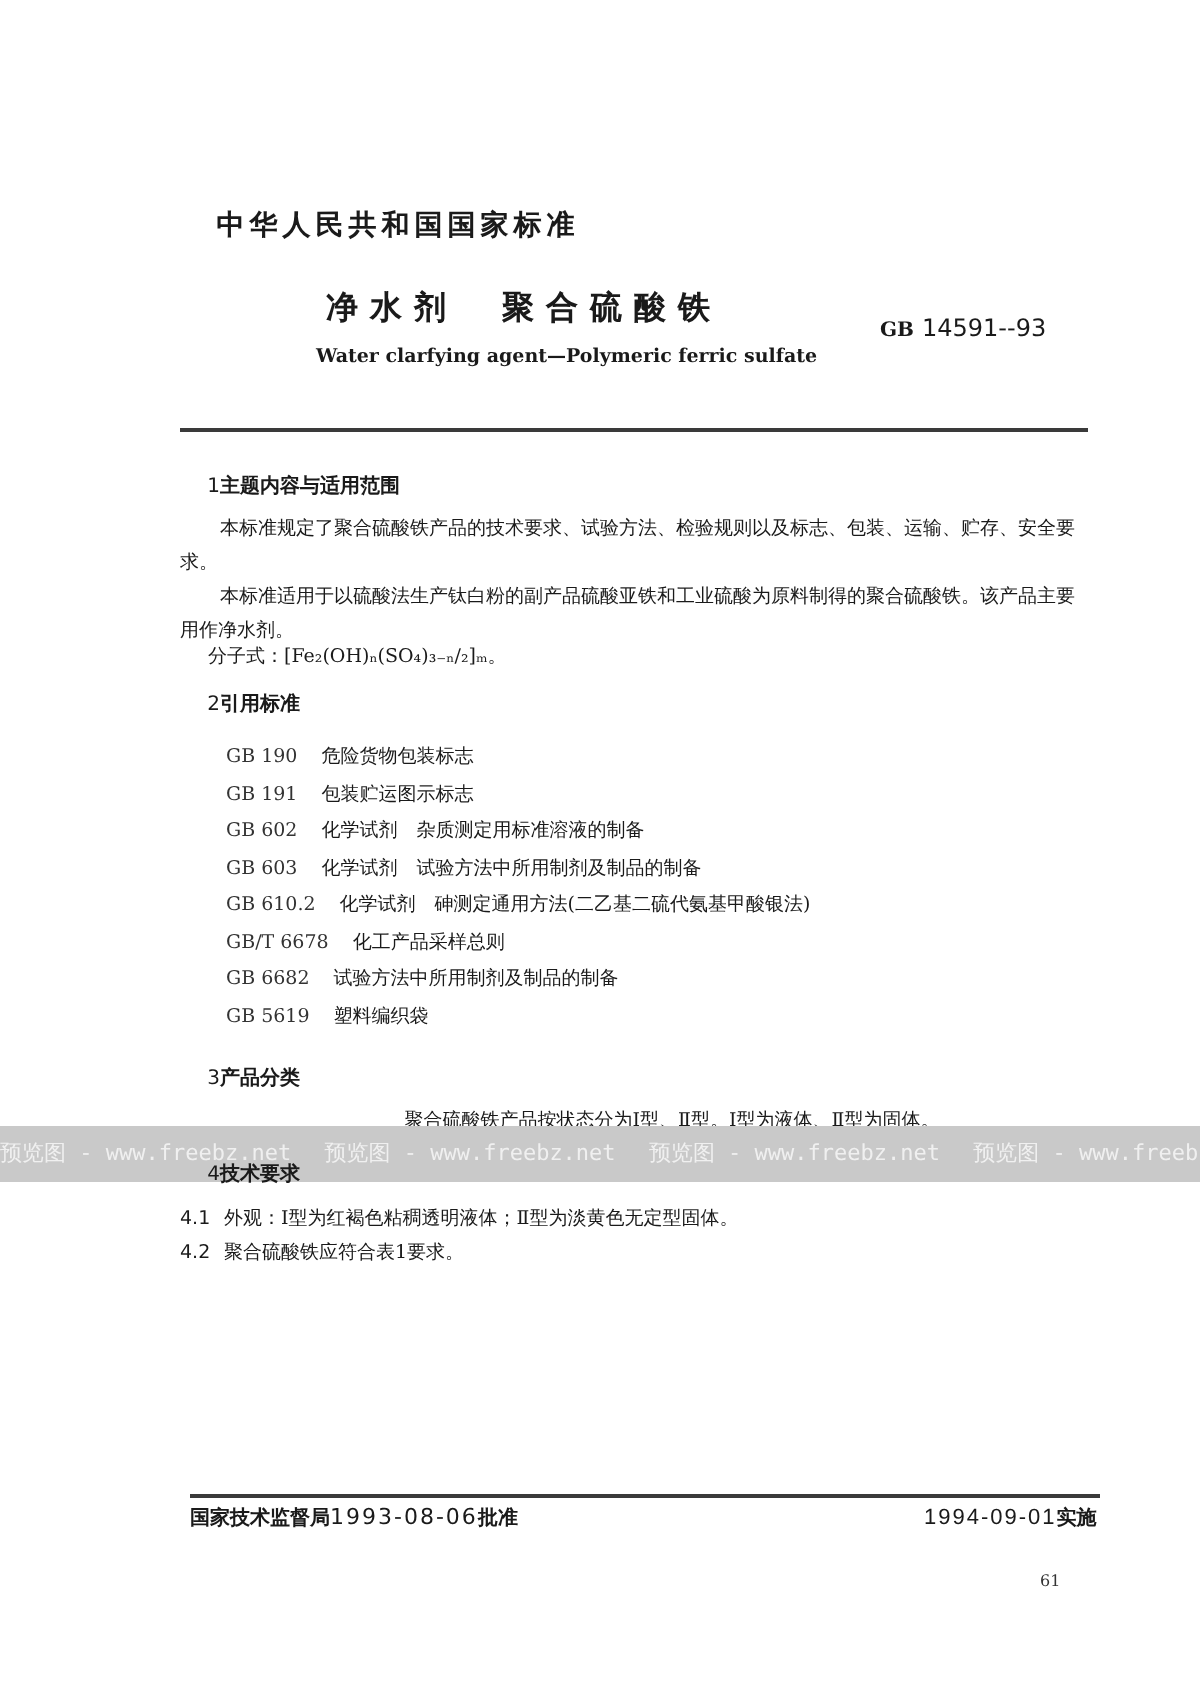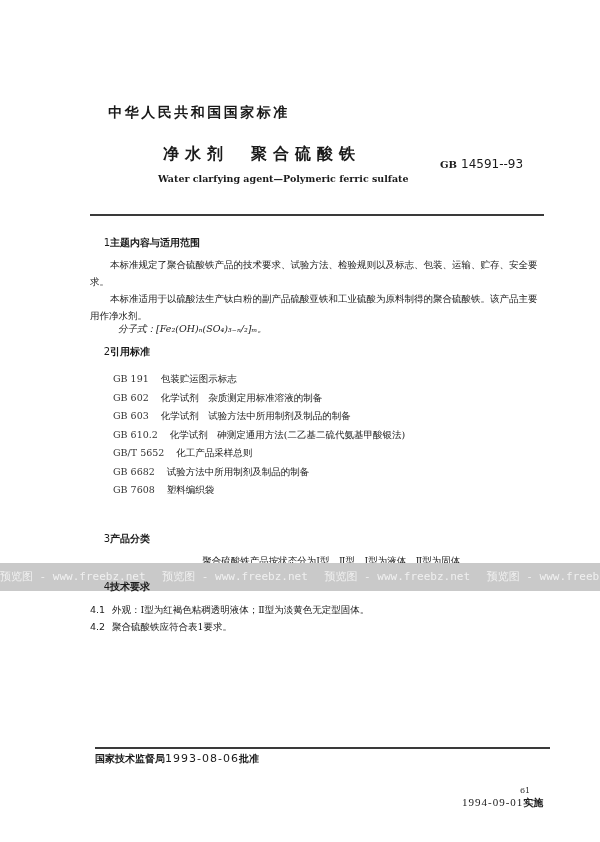--- a/index.html
+++ b/index.html
@@ -85,24 +85,23 @@
     .watermark span { display: inline-block; margin-right: 10px; }
     .footer-left {
       left: 95px; top: 752px;
       font-family: "DejaVu Sans", sans-serif;
       font-size: 10px;
       font-weight: bold;
     }
     .footer-left .date { font-weight: normal; letter-spacing: 1px; font-size: 11px; }
     .footer-right {
       left: 462px; top: 752px;
-      font-family: Liberation Serif, serif;
+      font-family: Liberation Sans, sans-serif;
       font-size: 11px;
       letter-spacing: 1px;
-      margin-top: 44px;
     }
     .footer-right .suffix { font-size: 10px; font-weight: bold; letter-spacing: 0; }
     .page-num {
       left: 520px; top: 786px;
       font-size: 8px;
       color: #333;
     }
   </style>
 </head>
 <body>
@@ -119,35 +118,36 @@
 
 <div class="abs sec-head" style="left:90px; top:236px;">
   <span class="num">1</span><span>主题内容与适用范围</span>
 </div>
 <div class="abs para" style="left:90px; top:256px;">
   <span class="indent"></span><span>本标准规定了聚合硫酸铁产品的技术要求、试验方法、检验规则以及标志、包装、运输、贮存、安全要求。</span>
 </div>
 <div class="abs para" style="left:90px; top:290px;">
   <span class="indent"></span><span>本标准适用于以硫酸法生产钛白粉的副产品硫酸亚铁和工业硫酸为原料制得的聚合硫酸铁。该产品主要用作净水剂。</span>
 </div>
-<div class="abs para" style="left:118px; top:320px; width:300px;font-style:italic;">
+<div class="abs para" style="left:104px; top:320px; width:300px;">
   <span>分子式：</span><span>[Fe₂(OH)ₙ(SO₄)₃₋ₙ/₂]ₘ。</span>
 </div>
 
 <div class="abs sec-head" style="left:90px; top:345px;">
   <span class="num">2</span><span>引用标准</span>
 </div>
 <div class="abs ref-list">
+  <div class="ref-row"><span class="ref-code">GB 190</span><span class="ref-title">危险货物包装标志</span></div>
   <div class="ref-row"><span class="ref-code">GB 191</span><span class="ref-title">包装贮运图示标志</span></div>
   <div class="ref-row"><span class="ref-code">GB 602</span><span class="ref-title">化学试剂　杂质测定用标准溶液的制备</span></div>
   <div class="ref-row"><span class="ref-code">GB 603</span><span class="ref-title">化学试剂　试验方法中所用制剂及制品的制备</span></div>
   <div class="ref-row"><span class="ref-code">GB 610.2</span><span class="ref-title">化学试剂　砷测定通用方法(二乙基二硫代氨基甲酸银法)</span></div>
-  <div class="ref-row"><span class="ref-code">GB/T 5652</span><span class="ref-title">化工产品采样总则</span></div>
+  <div class="ref-row"><span class="ref-code">GB/T 6678</span><span class="ref-title">化工产品采样总则</span></div>
   <div class="ref-row"><span class="ref-code">GB 6682</span><span class="ref-title">试验方法中所用制剂及制品的制备</span></div>
-  <div class="ref-row"><span class="ref-code">GB 7608</span><span class="ref-title">塑料编织袋</span></div>
+  <div class="ref-row"><span class="ref-code">GB 5619</span><span class="ref-title">塑料编织袋</span></div>
 </div>
 
 <div class="abs sec-head" style="left:90px; top:532px;">
   <span class="num">3</span><span>产品分类</span>
 </div>
 <div class="abs para" style="left:110px; top:552px;text-align:center;">
   <span>聚合硫酸铁产品按状态分为Ⅰ型、Ⅱ型。Ⅰ型为液体、Ⅱ型为固体。</span>
 </div>
 
 <div class="abs watermark">

